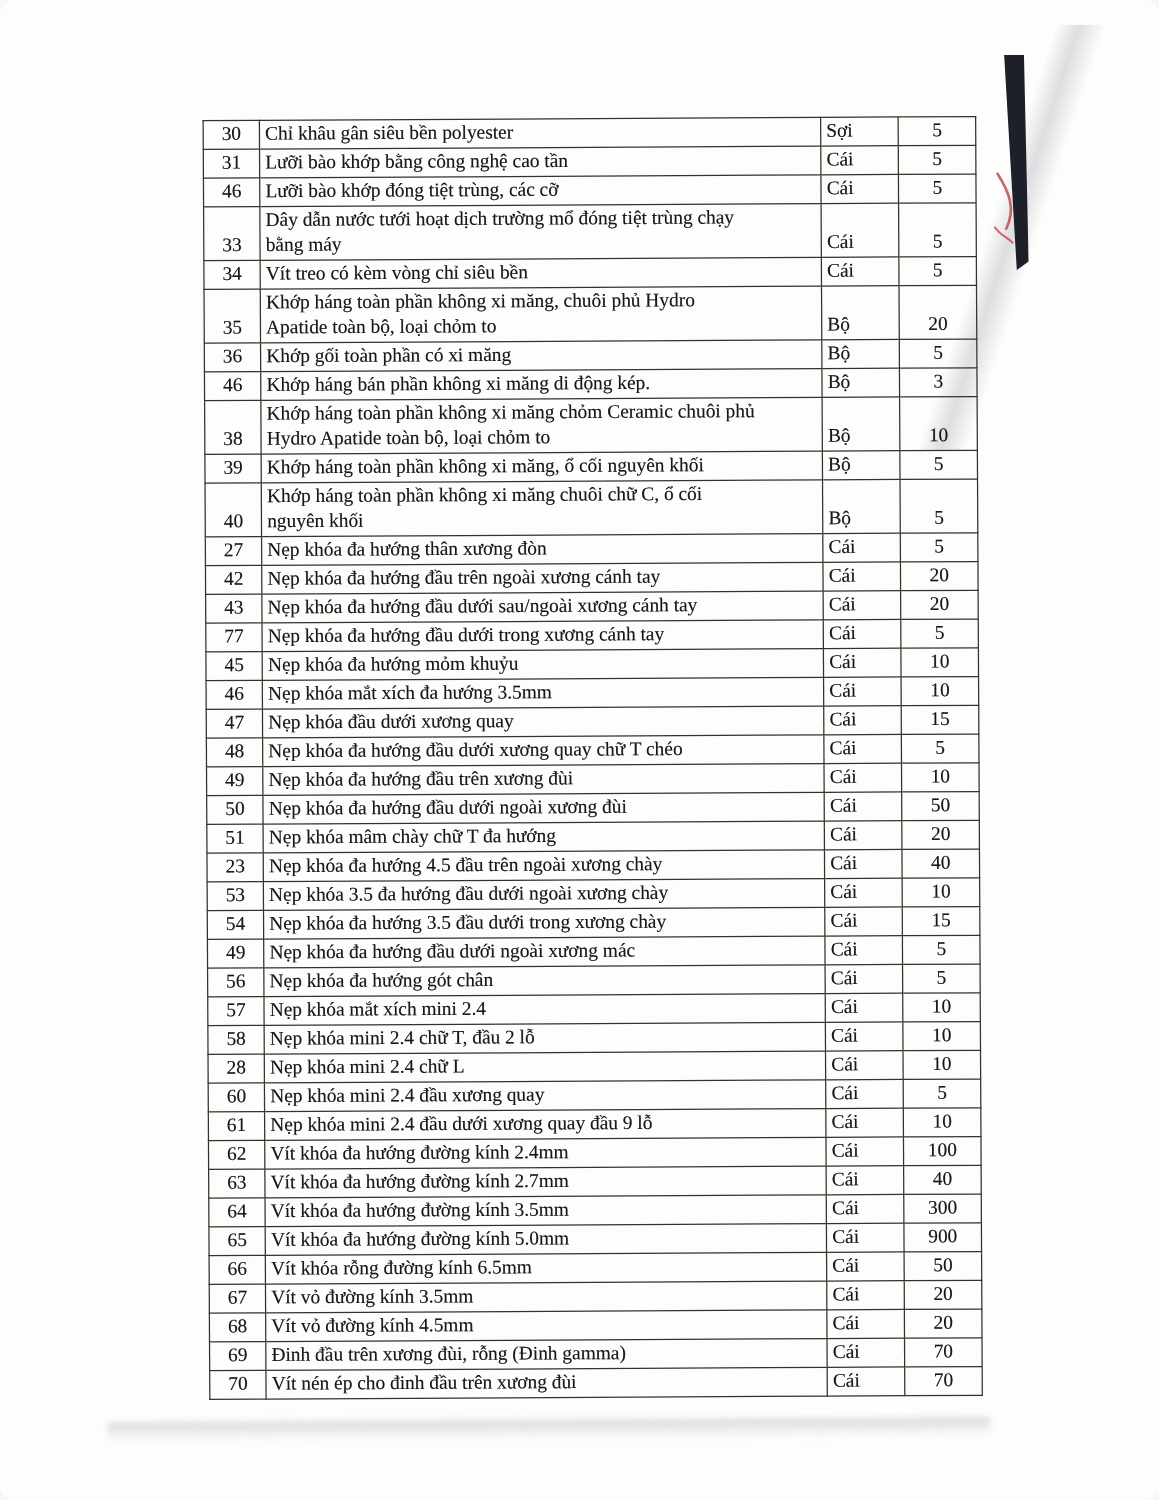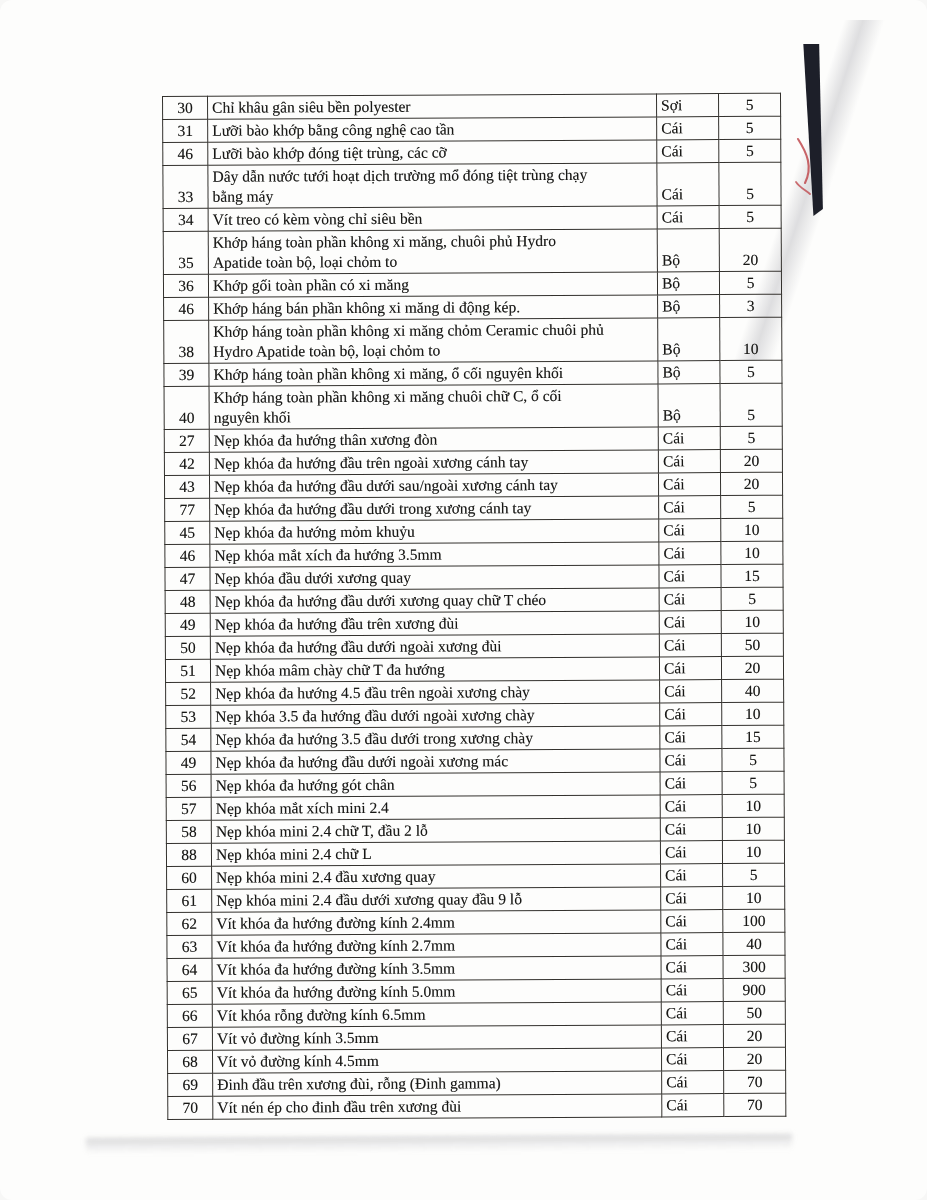--- a/index.html
+++ b/index.html
@@ -199,21 +199,21 @@
             <td class="c-unit">Cái</td>
             <td class="c-qty">50</td>
           </tr>
           <tr>
             <td class="c-no">51</td>
             <td class="c-desc">Nẹp khóa  mâm chày chữ T đa hướng</td>
             <td class="c-unit">Cái</td>
             <td class="c-qty">20</td>
           </tr>
           <tr>
-            <td class="c-no">52</td>
+            <td class="c-no">23</td>
             <td class="c-desc">Nẹp khóa đa hướng 4.5 đầu trên ngoài xương chày</td>
             <td class="c-unit">Cái</td>
             <td class="c-qty">40</td>
           </tr>
           <tr>
             <td class="c-no">53</td>
             <td class="c-desc">Nẹp khóa 3.5 đa hướng đầu dưới ngoài xương chày</td>
             <td class="c-unit">Cái</td>
             <td class="c-qty">10</td>
           </tr>
@@ -241,21 +241,21 @@
             <td class="c-unit">Cái</td>
             <td class="c-qty">10</td>
           </tr>
           <tr>
             <td class="c-no">58</td>
             <td class="c-desc">Nẹp khóa mini 2.4 chữ T, đầu 2 lỗ</td>
             <td class="c-unit">Cái</td>
             <td class="c-qty">10</td>
           </tr>
           <tr>
-            <td class="c-no">88</td>
+            <td class="c-no">28</td>
             <td class="c-desc">Nẹp khóa mini 2.4 chữ L</td>
             <td class="c-unit">Cái</td>
             <td class="c-qty">10</td>
           </tr>
           <tr>
             <td class="c-no">60</td>
             <td class="c-desc">Nẹp khóa mini 2.4 đầu xương quay</td>
             <td class="c-unit">Cái</td>
             <td class="c-qty">5</td>
           </tr>

